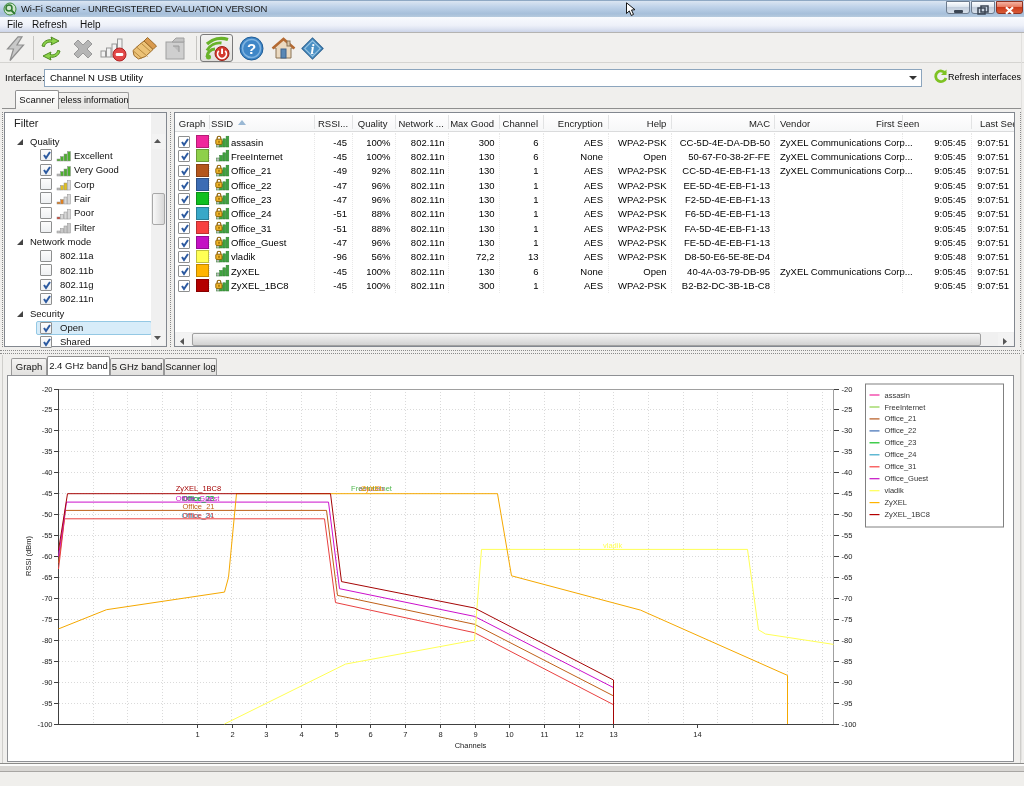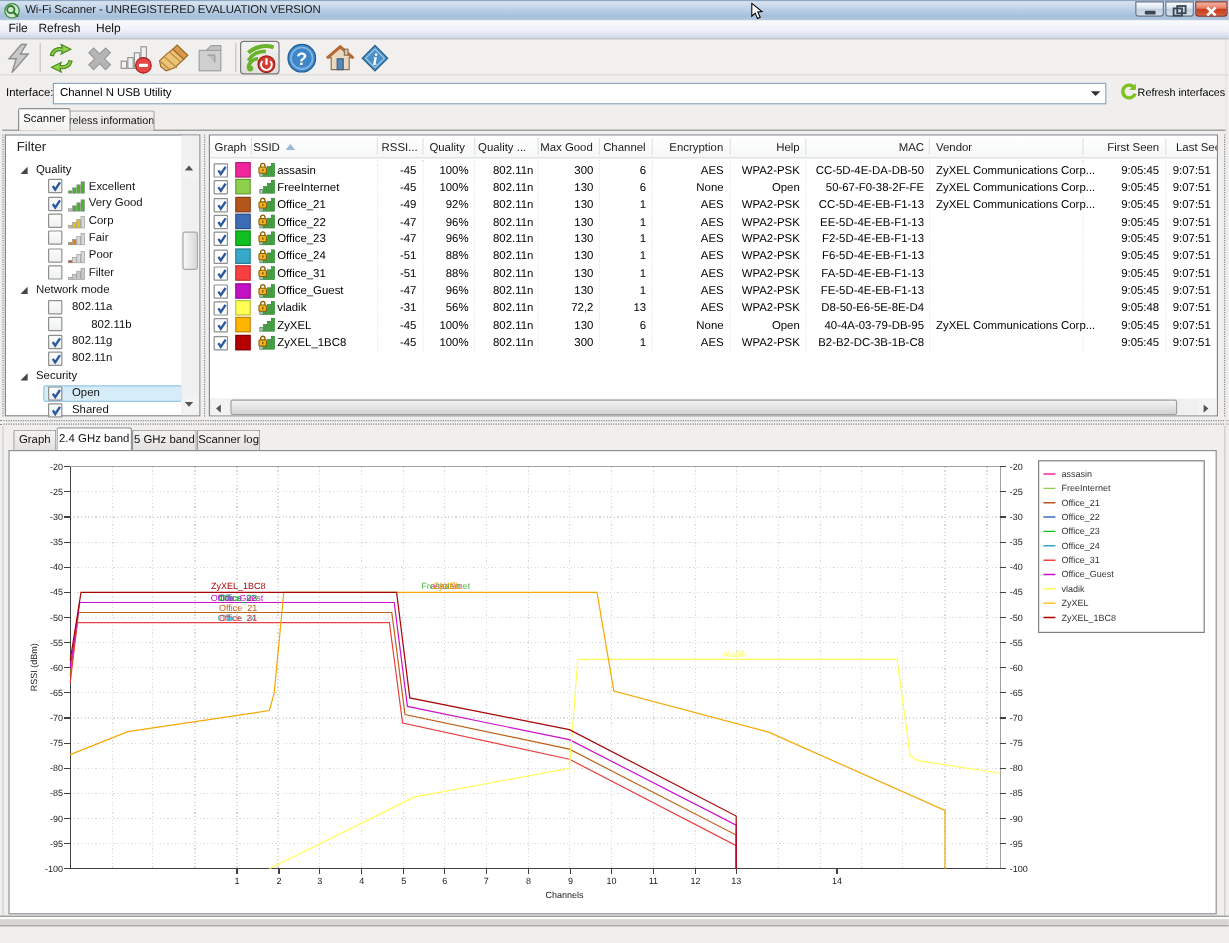--- a/index.html
+++ b/index.html
@@ -243,21 +243,21 @@
       <rect x="11.5" y="1.5" width="3" height="9.5" fill="#c8c8c8" stroke="#909090" stroke-width="0.5"></rect>
     </svg>
 <span class="ftext" style="left:74px;top:221.6px">Filter</span>
 <svg class="abs" style="left:16px;top:237.94999999999996px" width="9" height="9">
       <path d="M7 1 L7 7 L1 7 Z" fill="#444"></path>
     </svg>
 <span class="hdrtxt" style="left:30px;top:235.9px">Network mode</span>
 <span class="fcheck" style="left:40px;top:249.79999999999995px"></span>
 <span class="ftext" style="left:60px;top:250.3px">802.11a</span>
 <span class="fcheck" style="left:40px;top:264.15px"></span>
-<span class="ftext" style="left:76px;top:264.6px">802.11b</span>
+<span class="ftext" style="left:60px;top:264.6px">802.11b</span>
 <span class="fcheck" style="left:40px;top:278.5px">
       <svg style="position:absolute;left:1px;top:0px" width="10" height="11">
         <path d="M2 5 L4 8 L8 2" fill="none" stroke="#2c5aa0" stroke-width="2"></path>
       </svg>
     </span>
 <span class="ftext" style="left:60px;top:279.0px">802.11g</span>
 <span class="fcheck" style="left:40px;top:292.85px">
       <svg style="position:absolute;left:1px;top:0px" width="10" height="11">
         <path d="M2 5 L4 8 L8 2" fill="none" stroke="#2c5aa0" stroke-width="2"></path>
       </svg>
@@ -291,28 +291,28 @@
 <div class="abs sbthumb" style="left:152px;top:193px;width:13px;height:32px;"></div>
 
 <div class="abs" id="tablepanel">
 <div class="abs" id="theader">
 <span class="th" style="left:0px;width:34px;text-align:center">Graph</span>
 <span class="th" style="left:36px;">SSID</span>
 <svg class="abs" style="left:61.5px;top:6px" width="10" height="7">
         <path d="M5 1 L9 6 L1 6 Z" fill="#9ab8d4"></path>
       </svg>
 <span class="th" style="left:143px;">RSSI...</span>
-<span class="th" style="left:223.4px;">Quality ...</span>
+<span class="th" style="left:223.4px;">Network ...</span>
 <span class="th" style="left:122.4px;width:90px;text-align:right">Quality</span>
 <span class="th" style="left:229px;width:90px;text-align:right">Max Good</span>
 <span class="th" style="left:273px;width:90px;text-align:right">Channel</span>
 <span class="th" style="left:337.7px;width:90px;text-align:right">Encryption</span>
 <span class="th" style="left:401.4px;width:90px;text-align:right">Help</span>
 <span class="th" style="left:505px;width:90px;text-align:right">MAC</span>
-<span class="th" style="left:701px;width:90px;text-align:right">First Seen</span>
+<span class="th" style="left:701px;width:90px;text-align:left">First Seen</span>
 <span class="th" style="left:605px;">Vendor</span>
 <span class="th" style="left:805px;">Last Seen</span>
 <span class="colsep" style="left:34px"></span>
 <span class="colsep" style="left:139px"></span>
 <span class="colsep" style="left:176.6px"></span>
 <span class="colsep" style="left:219.5px"></span>
 <span class="colsep" style="left:273px"></span>
 <span class="colsep" style="left:324px"></span>
 <span class="colsep" style="left:368px"></span>
 <span class="colsep" style="left:432.8px"></span>
@@ -568,21 +568,21 @@
         <svg class="abs" style="left:40px;top:1px" width="16" height="13">
           <rect x="1.5" y="9.0" width="2.7" height="3.0" fill="#bdbdbd" stroke="#2c7a2c" stroke-width="0.5"></rect>
           <rect x="4.7" y="6.4" width="2.7" height="5.6" fill="#3fa33f" stroke="#2c7a2c" stroke-width="0.5"></rect>
           <rect x="7.9" y="3.8" width="2.7" height="8.2" fill="#3fa33f" stroke="#2c7a2c" stroke-width="0.5"></rect>
           <rect x="11.100000000000001" y="1.1999999999999993" width="2.7" height="10.8" fill="#3fa33f" stroke="#2c7a2c" stroke-width="0.5"></rect>
           <rect x="0.8" y="4.2" width="6.2" height="5.2" rx="0.8" fill="#f0b428" stroke="#8a5f00" stroke-width="0.9"></rect>
           <path d="M2.2 4.2 L2.2 3 A 1.8 1.8 0 0 1 5.8 3 L5.8 4.2" fill="none" stroke="#8a5f00" stroke-width="1.1"></path>
           <rect x="3.4" y="5.8" width="1.2" height="2" fill="#8a5f00"></rect>
         </svg>
         <span class="cell" style="left:56px;top:2.5px">vladik</span>
-        <span class="cell r" style="left:52px;width:120px;top:2.5px">-31</span>
+        <span class="cell r" style="left:52px;width:120px;top:2.5px">-96</span>
         <span class="cell r" style="left:95.5px;width:120px;top:2.5px">56%</span>
         <span class="cell r" style="left:149.5px;width:120px;top:2.5px">802.11n</span>
         <span class="cell r" style="left:199.5px;width:120px;top:2.5px">72,2</span>
         <span class="cell r" style="left:243.5px;width:120px;top:2.5px">13</span>
         <span class="cell r" style="left:308px;width:120px;top:2.5px">AES</span>
         <span class="cell r" style="left:371.5px;width:120px;top:2.5px">WPA2-PSK</span>
         <span class="cell r" style="left:475px;width:120px;top:2.5px">D8-50-E6-5E-8E-D4</span>
         <span class="cell r" style="left:671px;width:120px;top:2.5px">9:05:48</span>
         <span class="cell r" style="left:714px;width:120px;top:2.5px">9:07:51</span>
       </div>

